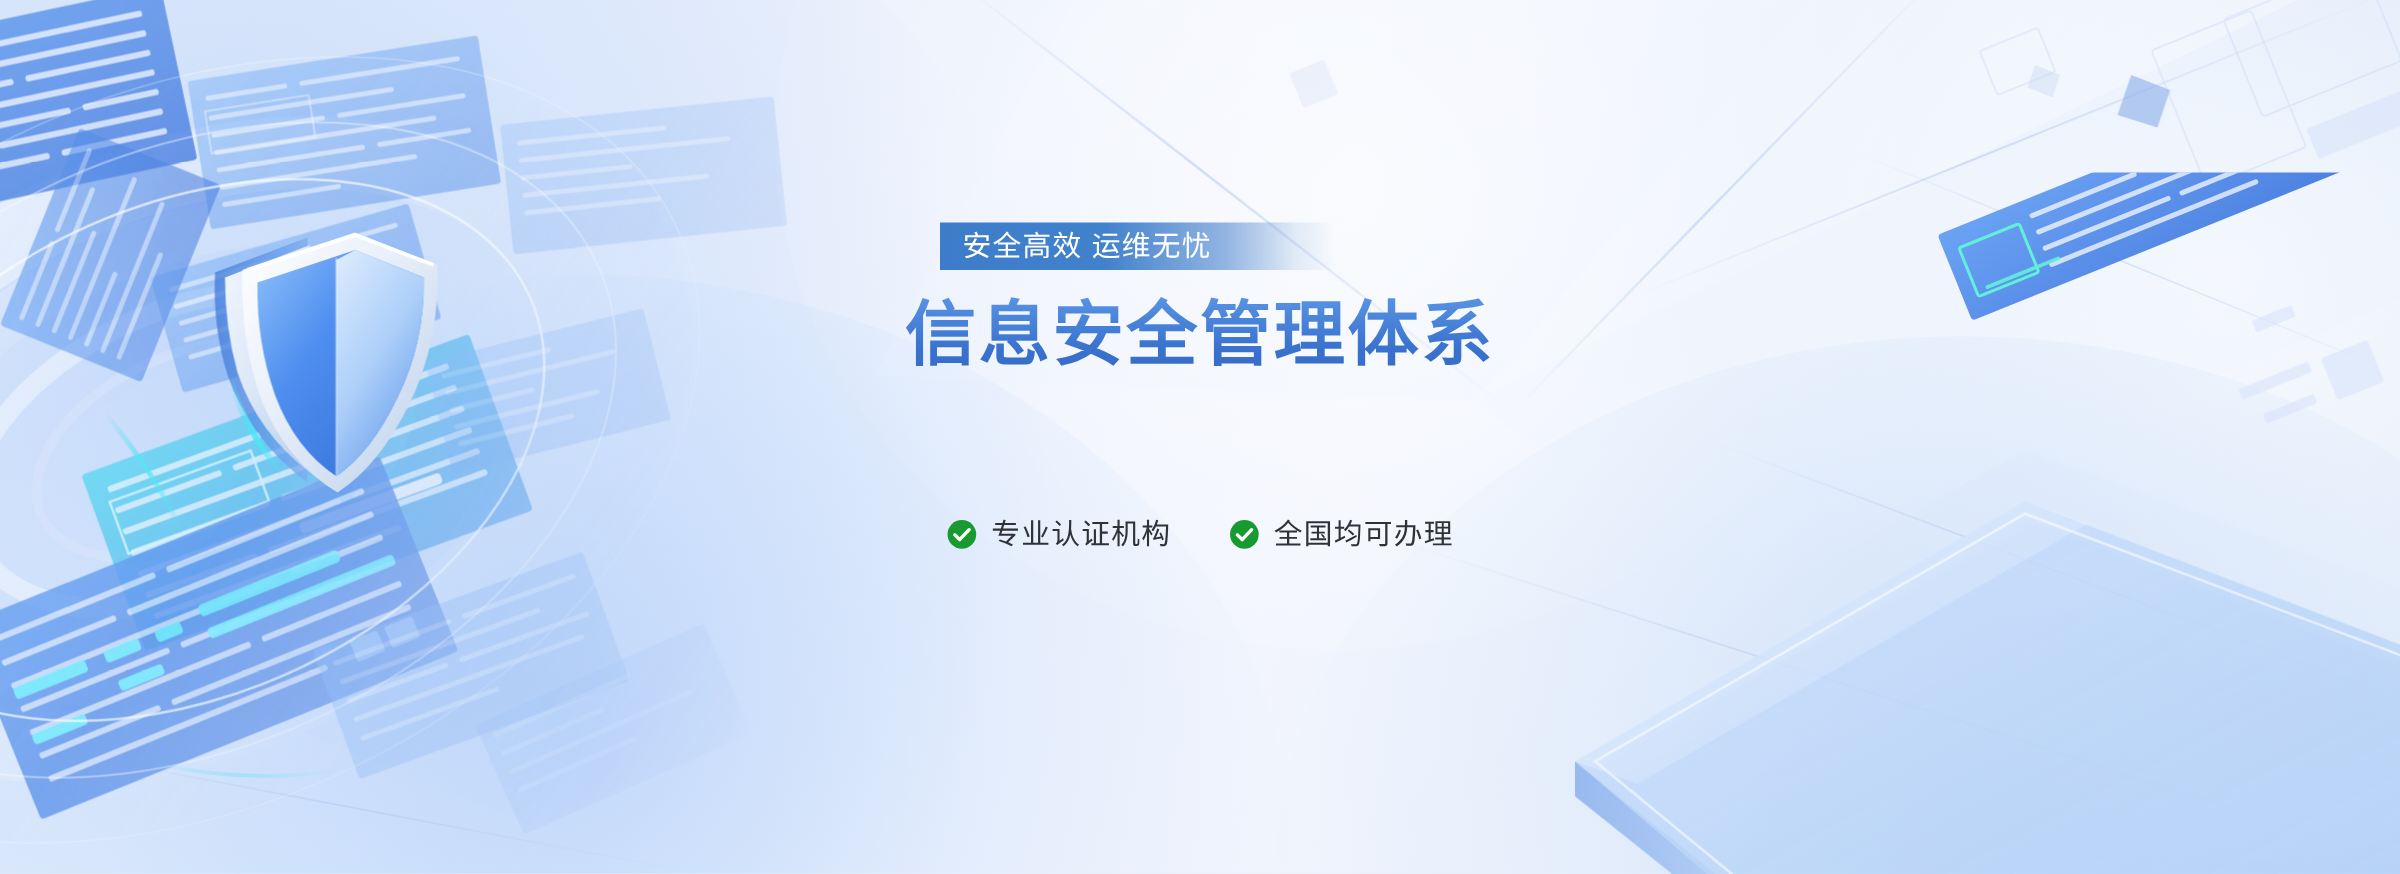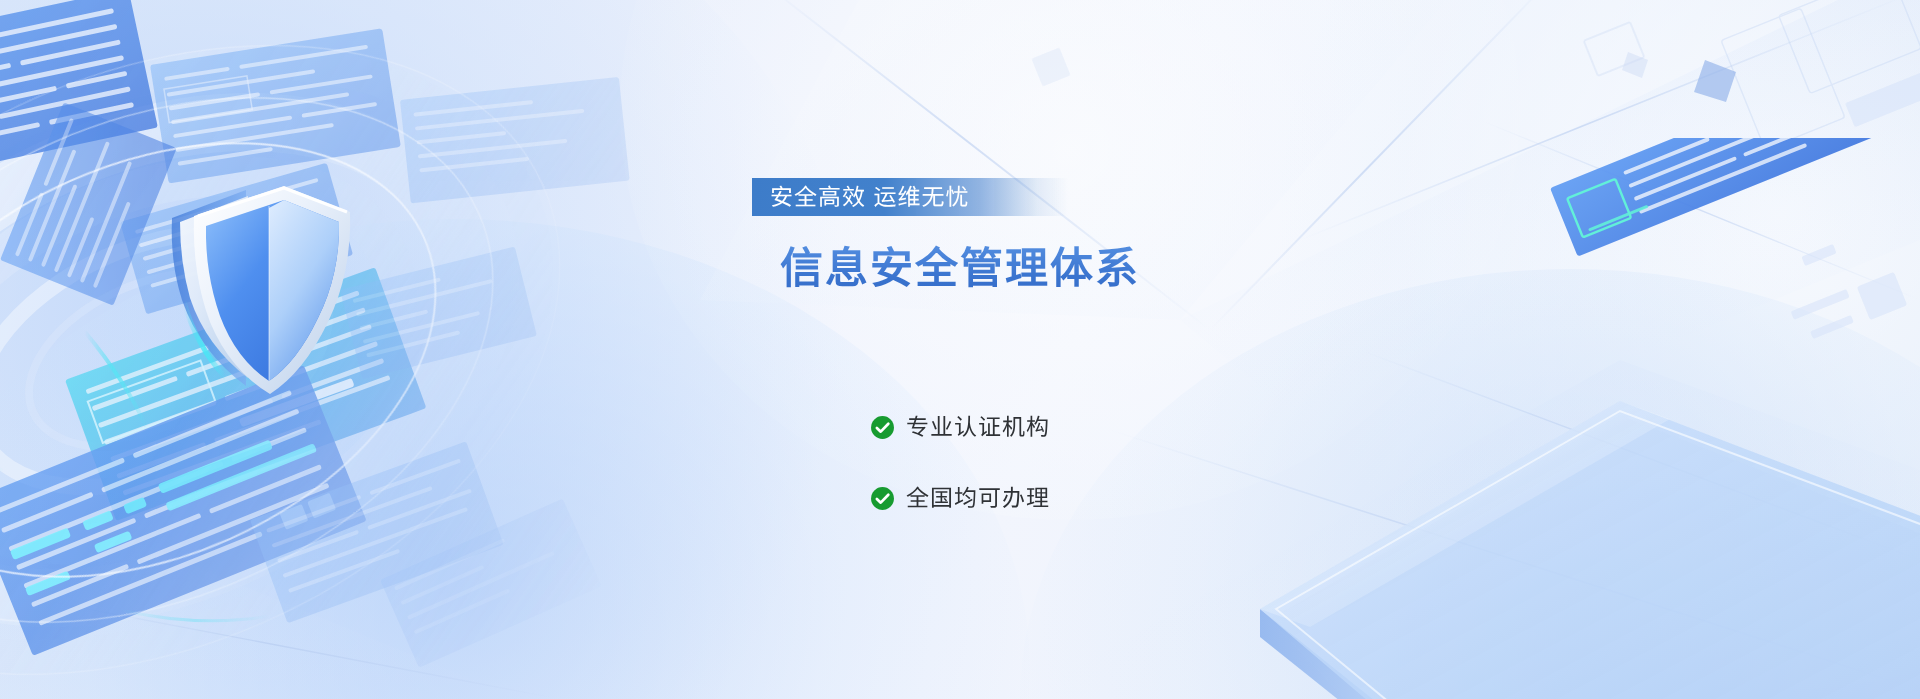--- a/index.html
+++ b/index.html
@@ -150,42 +150,41 @@
 
   .headline {
     position: absolute;
     left: 0;
     top: 236px;
     width: 1920px;
     text-align: center;
   }
   .headline .line {
     display: block;
-    font-size: 43px;
+    font-size: 57px;
     font-weight: 700;
     line-height: 65px;
     letter-spacing: 2px;
     color: #3d7ad6;
     background: linear-gradient(180deg, #5a94e4 0%, #3a74cf 62%, #3369c6 100%);
     -webkit-background-clip: text;
     background-clip: text;
     -webkit-text-fill-color: transparent;
     white-space: nowrap;
   }
 
   .features {
     position: absolute;
     left: 0;
     top: 415px;
     width: 1920px;
     display: flex;
     justify-content: center;
     align-items: center;
     gap: 46px;
-    flex-direction: column;
   }
   .feature-item {
     display: flex;
     align-items: center;
     gap: 11px;
   }
   .check-icon {
     width: 25px;
     height: 25px;
     flex: 0 0 25px;

